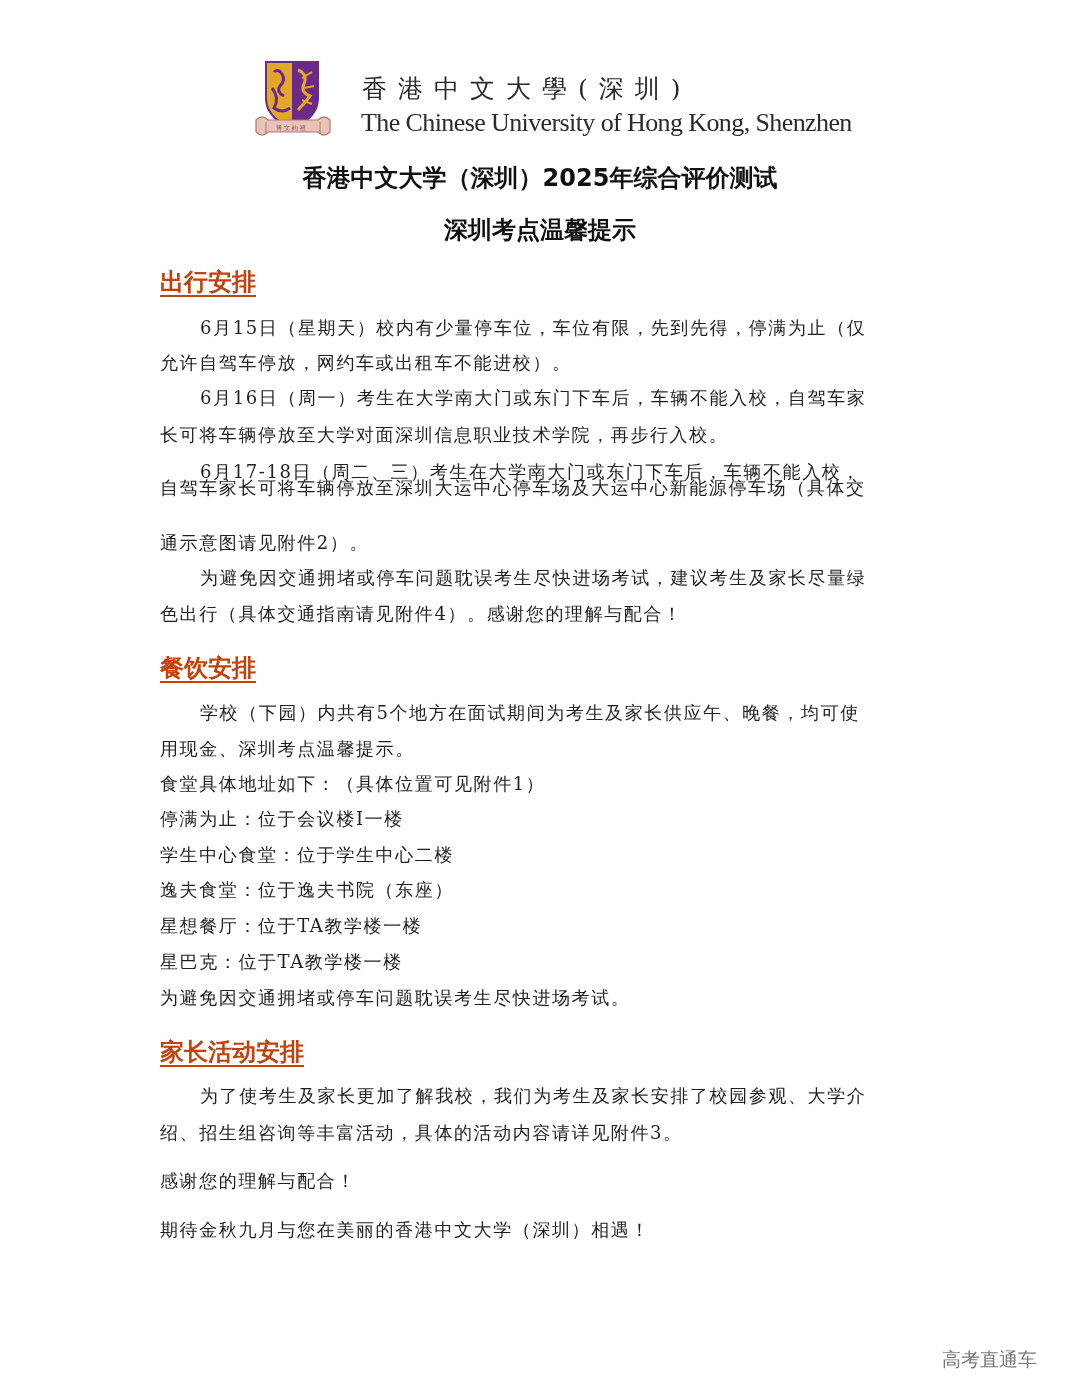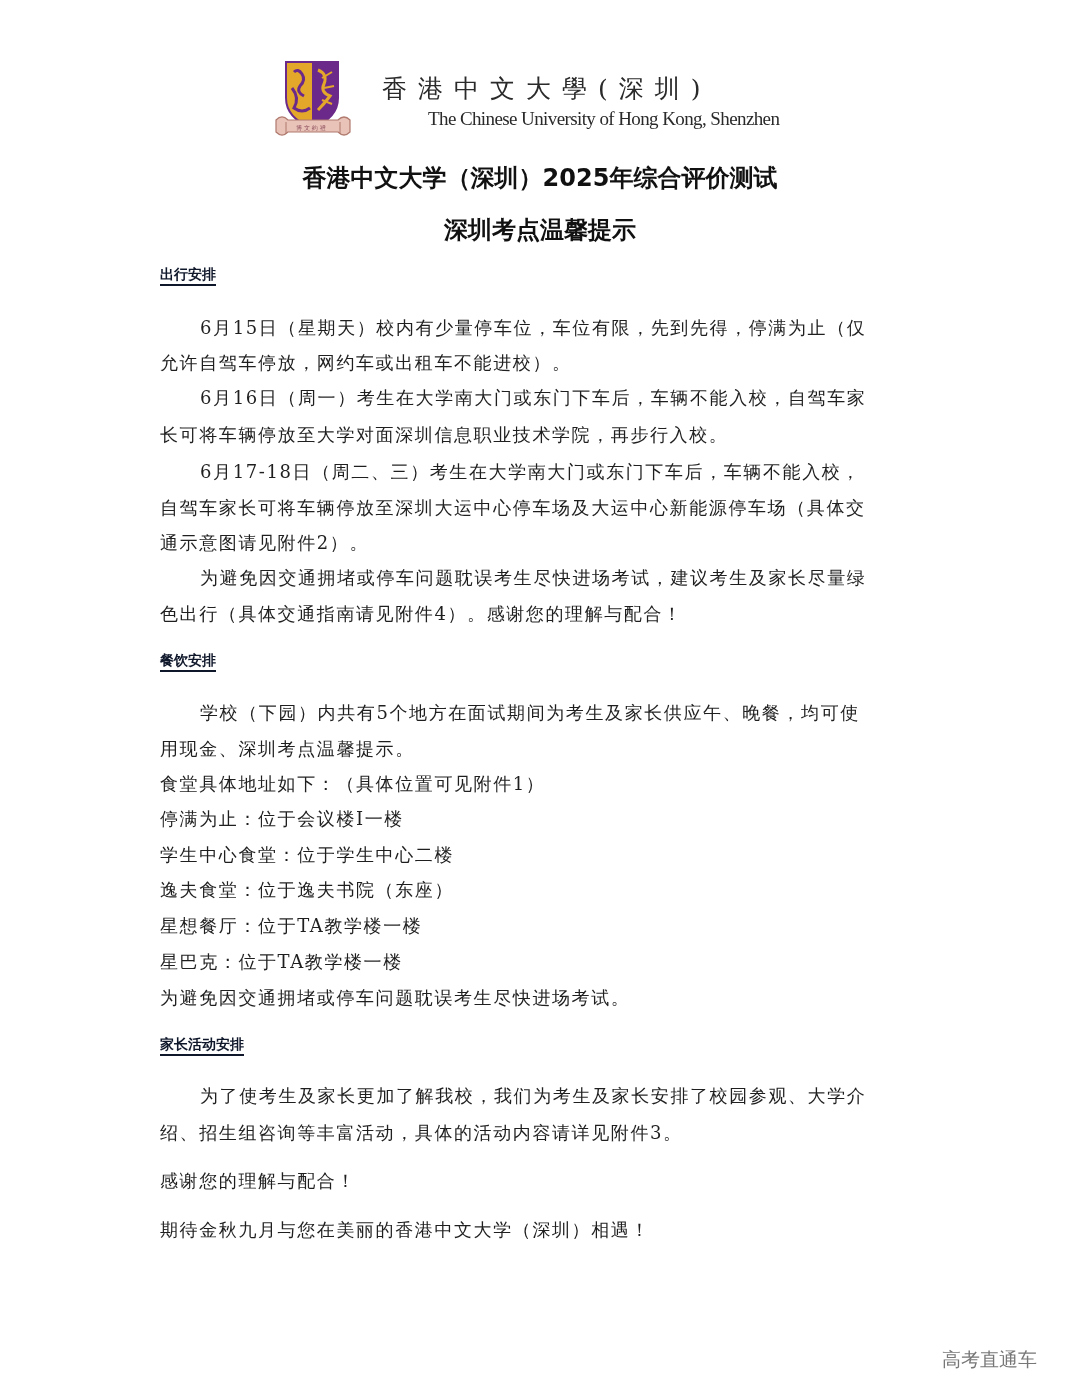--- a/index.html
+++ b/index.html
@@ -3,46 +3,46 @@
 <meta charset="utf-8">
 <style>
   * { margin: 0; padding: 0; box-sizing: border-box; }
   html, body { width: 1080px; height: 1398px; background: #ffffff; overflow: hidden; }
   body {
     position: relative;
     font-family: "DejaVu Serif", "Liberation Serif", serif;
     color: #1a1a1a;
   }
   .header {
-    position: absolute; left: 272px; top: 58px; width: 560px; height: 84px;
+    position: absolute; left: 252px; top: 58px; width: 560px; height: 84px;
   }
   .logo {
     position: absolute; left: 0; top: 0; width: 82px; height: 84px;
   }
   .uni-cn {
     position: absolute; left: 110px; top: 14px;
     font-family: "DejaVu Serif", serif; font-size: 25px; letter-spacing: 11px;
     color: #2a2a2a; white-space: nowrap;
   }
   .uni-en {
     position: absolute; left: 109px; top: 50px;
-    font-family: "Liberation Serif", serif; font-size: 19px; letter-spacing: -0.6px;
-    color: #2a2a2a; white-space: nowrap; margin-left: 47px;
+    font-family: "Liberation Serif", serif; font-size: 26px; letter-spacing: -0.6px;
+    color: #2a2a2a; white-space: nowrap;
   }
   .title {
     position: absolute; left: 0; width: 1080px; text-align: center;
     font-family: "DejaVu Sans", sans-serif; font-weight: bold; font-size: 24px;
     color: #111; white-space: nowrap;
   }
   .title.t1 { top: 162px; }
   .title.t2 { top: 214px; }
   .section-head {
     position: absolute; left: 160px;
-    font-family: "DejaVu Sans", sans-serif; font-weight: bold; font-size: 14px;
-    color: #0f172a; text-decoration: underline; text-underline-offset: 5px;
+    font-family: "DejaVu Sans", sans-serif; font-weight: bold; font-size: 24px;
+    color: #c2410c; text-decoration: underline; text-underline-offset: 5px;
     text-decoration-thickness: 2px; white-space: nowrap;
   }
   .line {
     position: absolute; left: 160px;
     font-family: "DejaVu Serif", serif; font-size: 18px; letter-spacing: 1.6px;
     color: #1f1f1f; white-space: nowrap;
   }
   .line.indent { left: 200px; }
   .watermark {
     position: absolute; left: 942px; top: 1347px;
@@ -73,21 +73,21 @@
 
 <div class="title t1">香港中文大学（深圳）2025年综合评价测试</div>
 <div class="title t2">深圳考点温馨提示</div>
 
 <div class="section-head" style="top:266px">出行安排</div>
 <div class="line indent" style="top:316px">6月15日（星期天）校内有少量停车位，车位有限，先到先得，停满为止（仅</div>
 <div class="line" style="top:351px">允许自驾车停放，网约车或出租车不能进校）。</div>
 <div class="line indent" style="top:386px">6月16日（周一）考生在大学南大门或东门下车后，车辆不能入校，自驾车家</div>
 <div class="line" style="top:423px">长可将车辆停放至大学对面深圳信息职业技术学院，再步行入校。</div>
 <div class="line indent" style="top:460px">6月17-18日（周二、三）考生在大学南大门或东门下车后，车辆不能入校，</div>
-<div class="line" style="top:496px">自驾车家长可将车辆停放至深圳大运中心停车场及大运中心新能源停车场（具体交</div>
+<div class="line" style="top:476px">自驾车家长可将车辆停放至深圳大运中心停车场及大运中心新能源停车场（具体交</div>
 <div class="line" style="top:531px">通示意图请见附件2）。</div>
 <div class="line indent" style="top:566px">为避免因交通拥堵或停车问题耽误考生尽快进场考试，建议考生及家长尽量绿</div>
 <div class="line" style="top:602px">色出行（具体交通指南请见附件4）。感谢您的理解与配合！</div>
 
 <div class="section-head" style="top:652px">餐饮安排</div>
 <div class="line indent" style="top:701px">学校（下园）内共有5个地方在面试期间为考生及家长供应午、晚餐，均可使</div>
 <div class="line" style="top:737px">用现金、深圳考点温馨提示。</div>
 <div class="line" style="top:772px">食堂具体地址如下：（具体位置可见附件1）</div>
 <div class="line" style="top:807px">停满为止：位于会议楼I一楼</div>
 <div class="line" style="top:843px">学生中心食堂：位于学生中心二楼</div>

